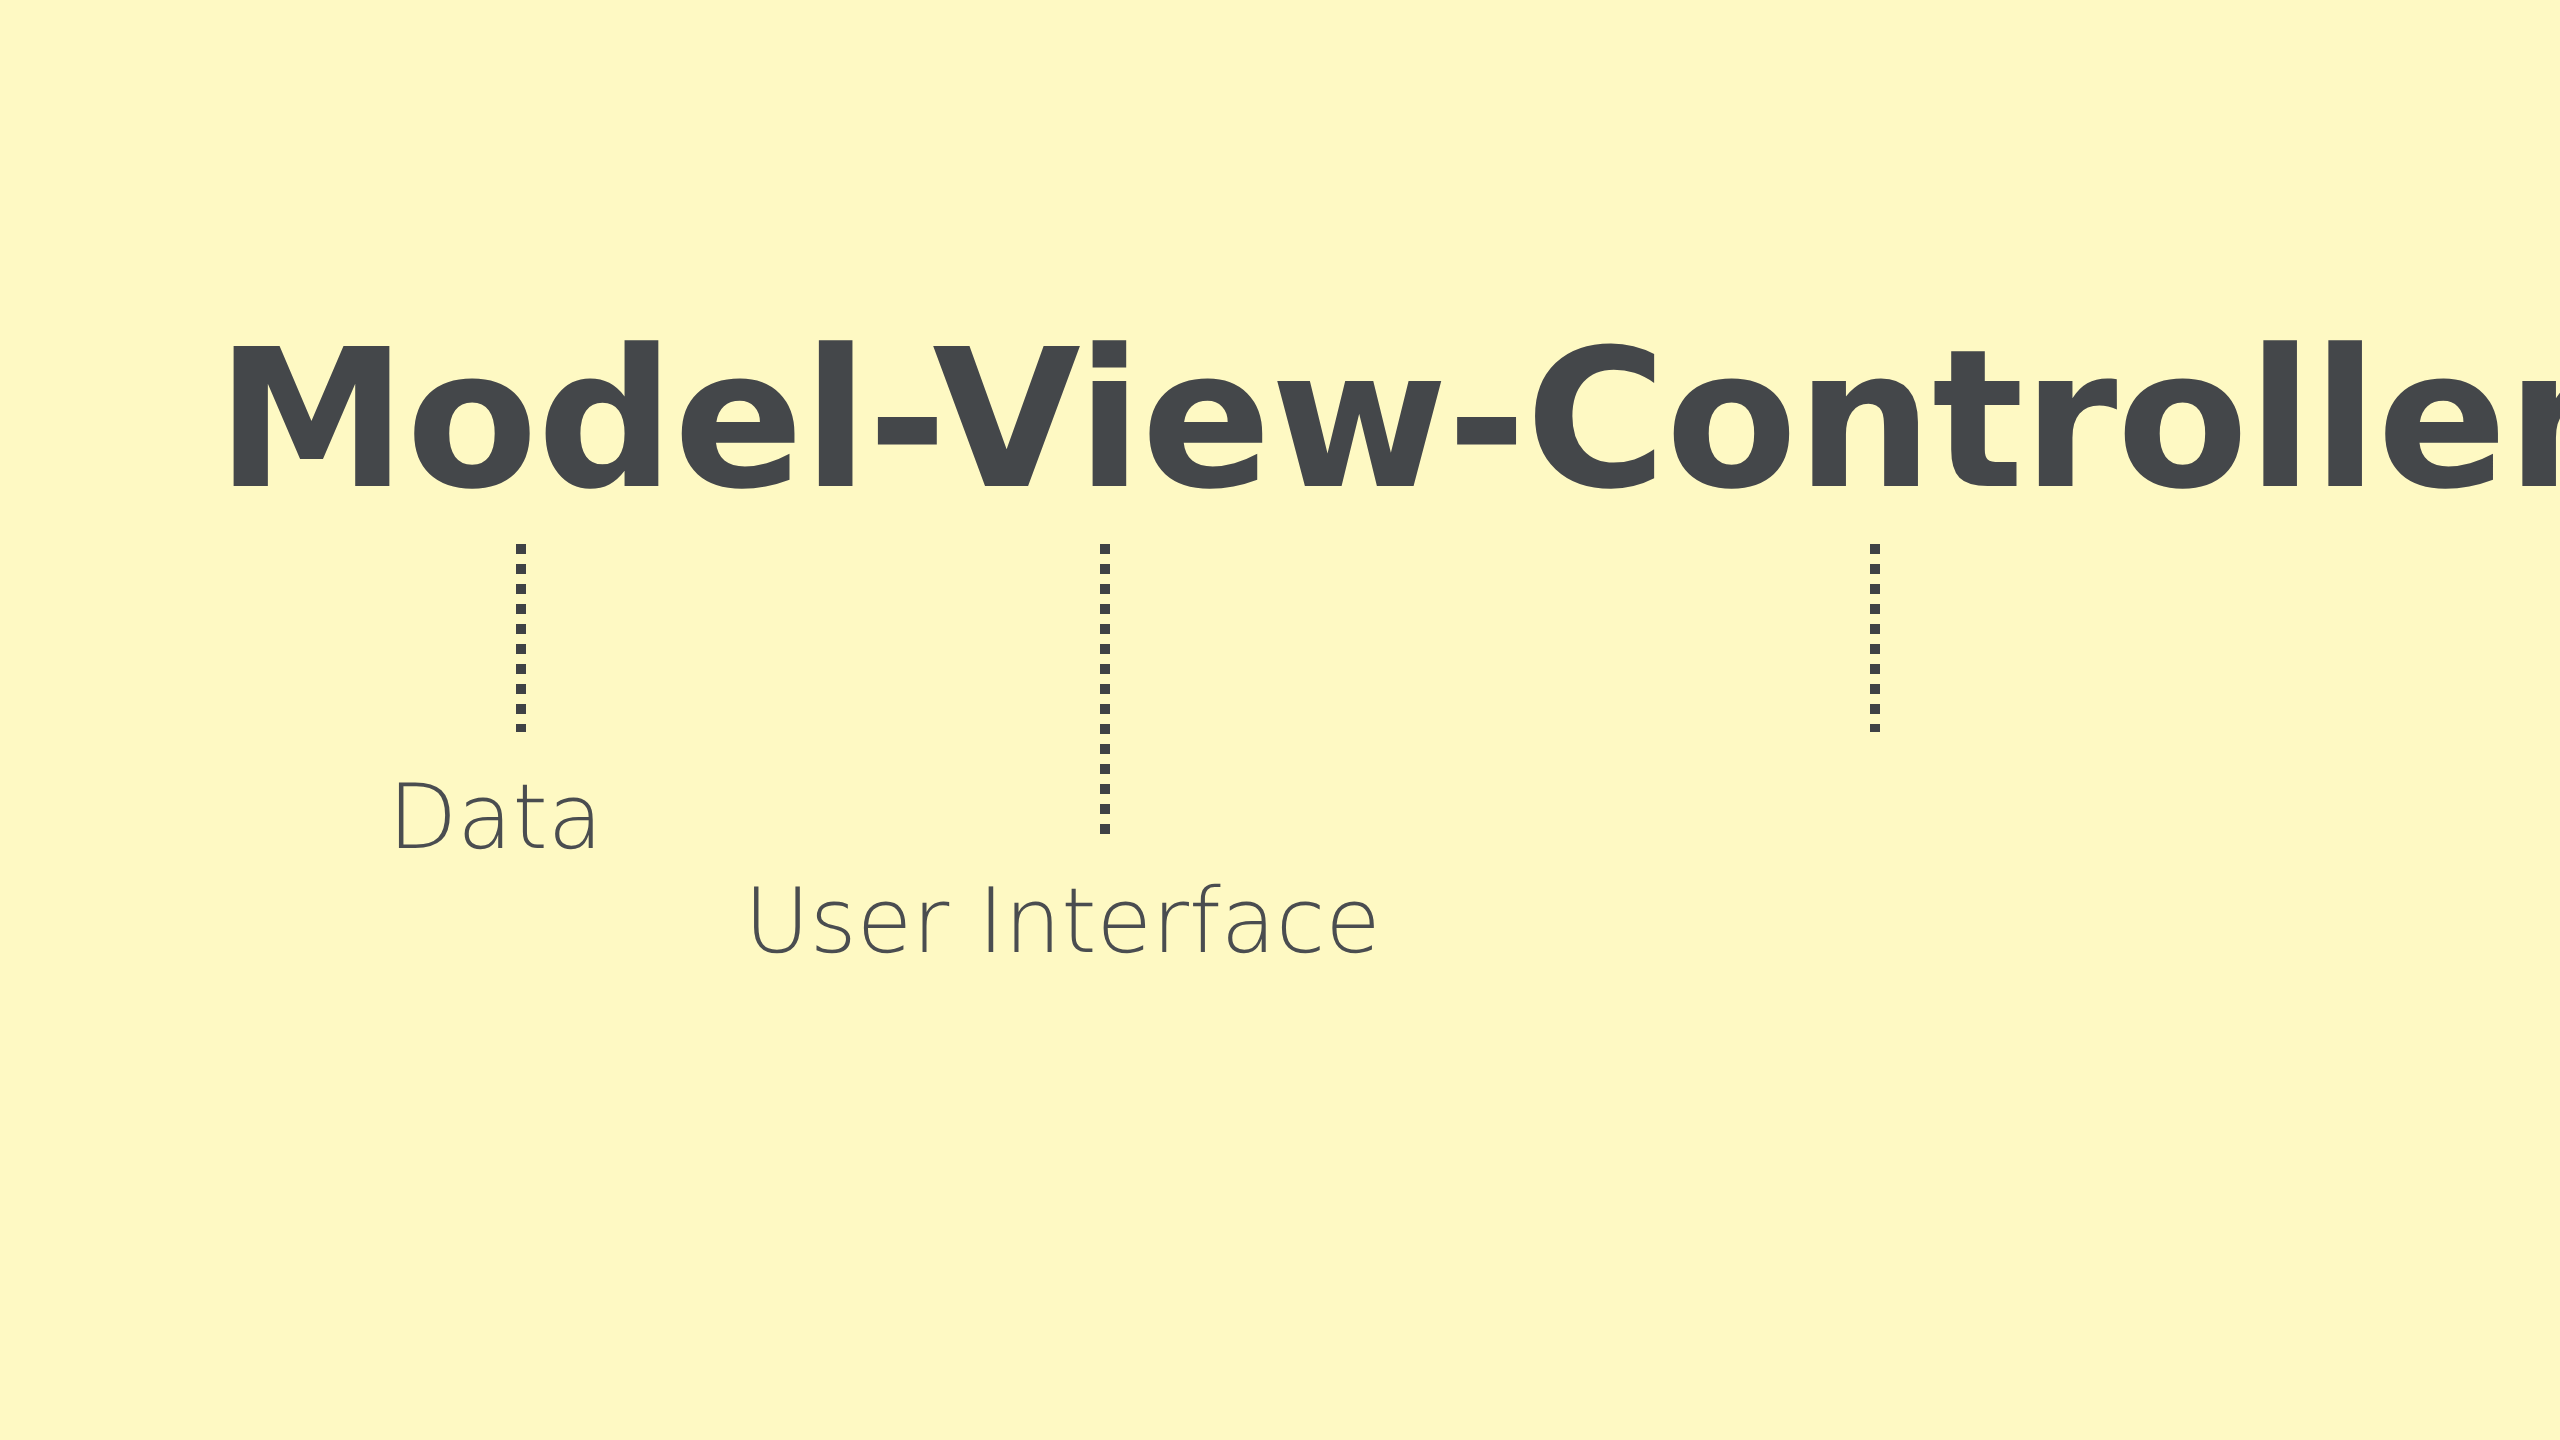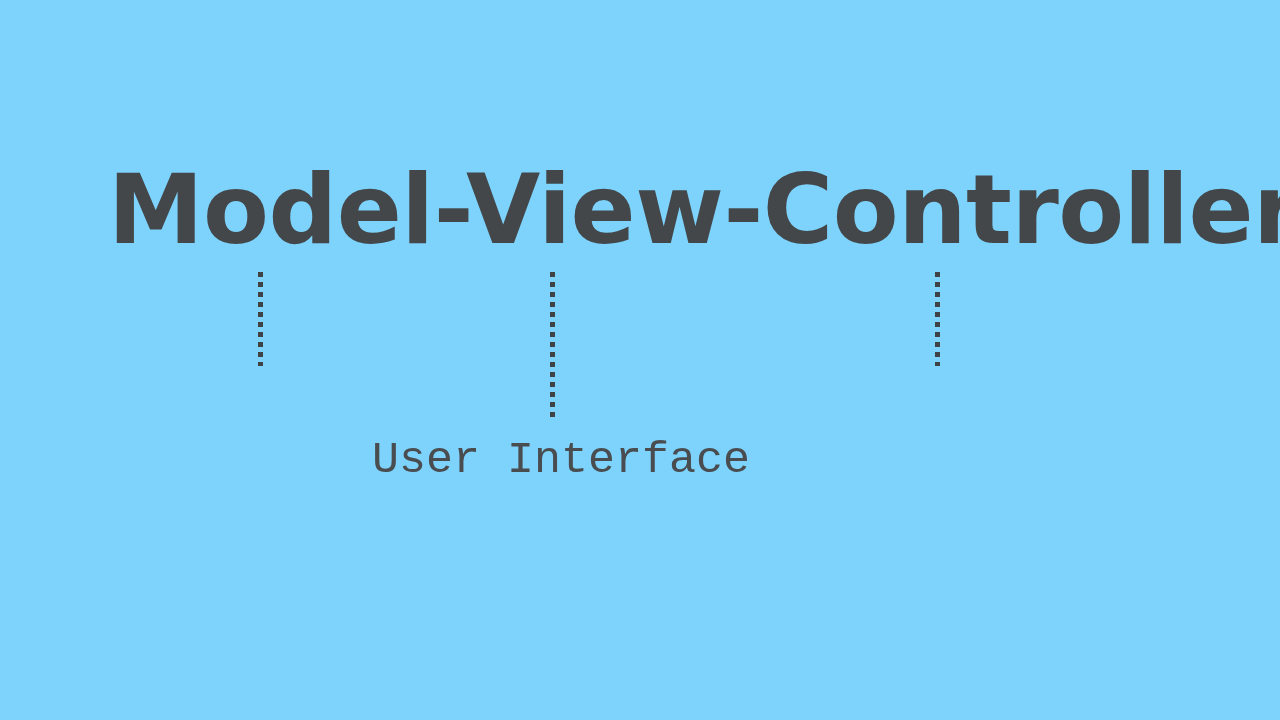--- a/index.html
+++ b/index.html
@@ -12,21 +12,21 @@
     height: 720px;
     background: #ffffff;
     font-family: "DejaVu Sans", sans-serif;
     overflow: hidden;
   }
 
   #slide {
     position: relative;
     width: 1280px;
     height: 720px;
-    background: #7dd3fc;
+    background: #fef9c3;
   }
 
   
   .title {
     position: absolute;
     left: 108px;
     top: 162px;
     width: 1070px;
     font-family: "DejaVu Sans", sans-serif;
     font-weight: 700;
@@ -59,31 +59,32 @@
   .caption {
     position: absolute;
     font-family: "DejaVu Sans", sans-serif;
     font-weight: 300;
     font-size: 45px;
     line-height: 1.0;
     color: #4a4d50;
     white-space: nowrap;
   }
   .caption.c-data   { left: 194px; top: 386px; }
-  .caption.c-ui     { left: 372px; top: 438px; font-family: Liberation Mono, monospace; }
+  .caption.c-ui     { left: 372px; top: 438px; }
   .caption.c-coord  { left: 778px; top: 386px; }
 </style>
 </head>
 <body>
 
 <div id="slide">
 
   <div class="title">Model-View-Controller</div>
 
   <div class="leader l1"></div>
   <div class="leader l2"></div>
   <div class="leader l3"></div>
 
+  <div class="caption c-data">Data</div>
 
   <div class="caption c-ui">User Interface</div>
 
 
 </div>
 
 </body></html>

